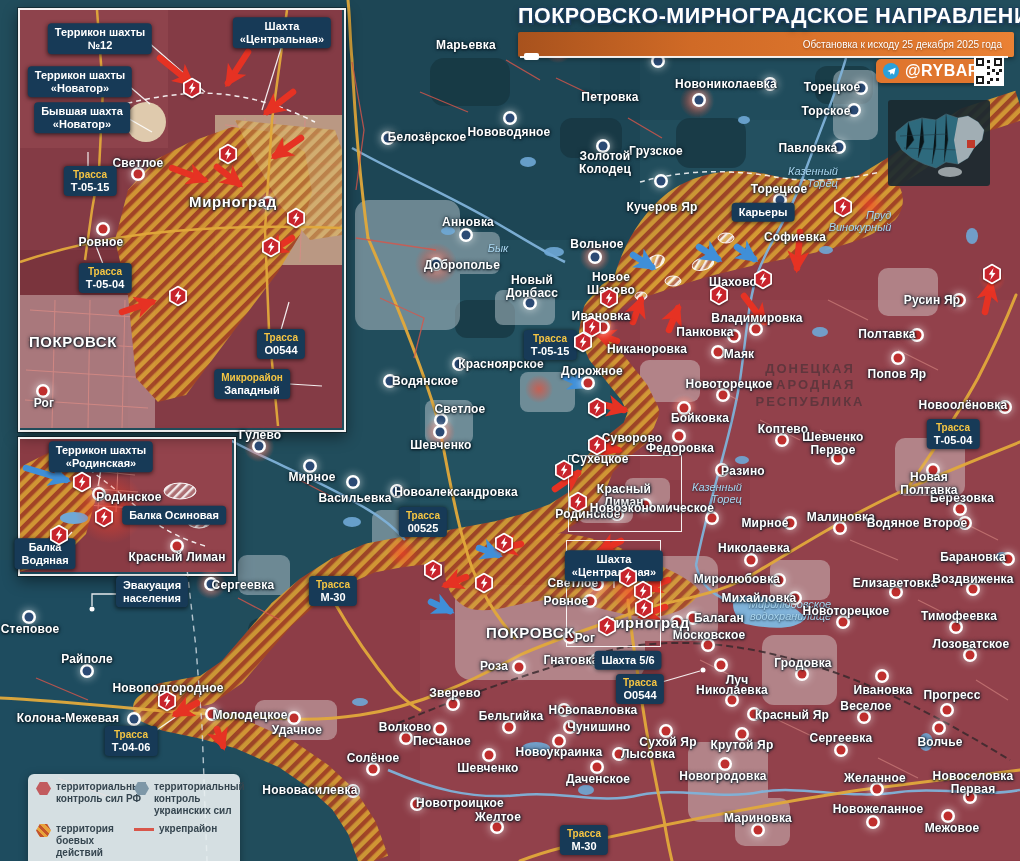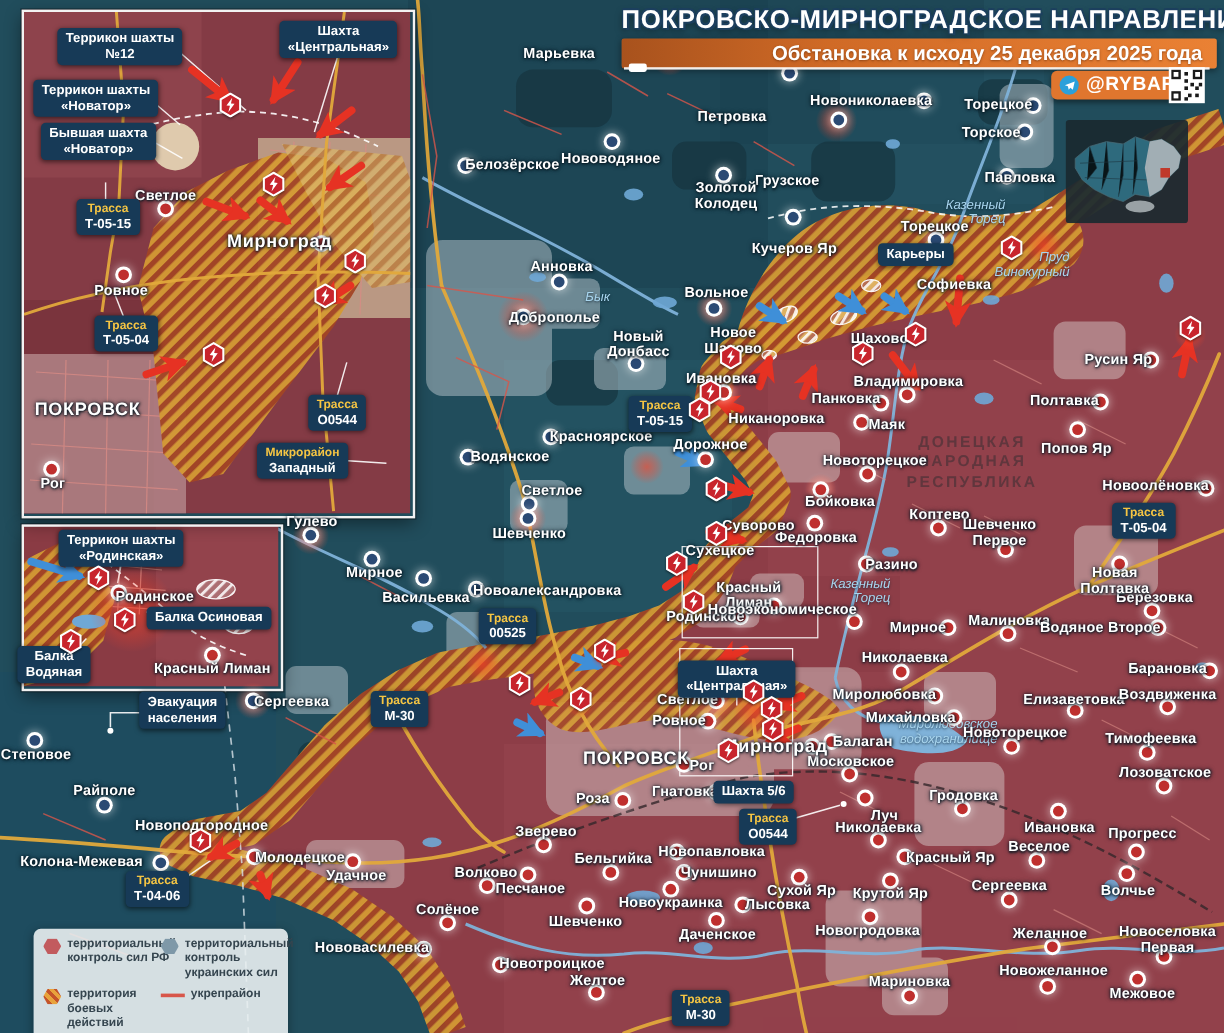--- a/index.html
+++ b/index.html
@@ -28,21 +28,21 @@
   .clash{position:absolute;transform:translate(-50%,-50%);z-index:12;filter:drop-shadow(0 1px 1px rgba(0,0,0,.5));}
   .panel{position:absolute;border:2px solid #f2f2f2;box-shadow:0 0 0 1px rgba(0,0,0,.35),0 5px 14px rgba(0,0,0,.45);
     z-index:5;pointer-events:none;}
   .srcrect{position:absolute;border:1.5px solid rgba(255,255,255,.92);z-index:6;pointer-events:none;}
   #title-wrap{position:absolute;left:518px;top:4px;width:496px;z-index:20;text-align:center;}
   #main-title{color:#fff;font-weight:bold;font-size:21.5px;letter-spacing:.5px;white-space:nowrap;
     text-shadow:2px 2px 0 #1c3f5e,-1px -1px 0 #1c3f5e,1px -1px 0 #1c3f5e,-1px 1px 0 #1c3f5e,0 3px 6px rgba(0,0,0,.5);}
   #date-band{margin-top:3px;height:25px;background:linear-gradient(90deg,#a8521d,#d06a26 35%,#ea8134);
     display:flex;align-items:center;justify-content:flex-end;padding-right:12px;border-radius:2px;
     box-shadow:0 2px 5px rgba(0,0,0,.4);}
-  #date-band span{color:#fff;font-weight:bold;font-size:17px;text-shadow:0 1px 2px rgba(90,40,10,.6);text-align:center;}
+  #date-band span{color:#fff;font-weight:normal;font-size:10px;text-shadow:0 1px 2px rgba(90,40,10,.6);text-align:center;}
   #slider-line{position:absolute;left:520px;top:56px;width:488px;height:2px;background:rgba(255,255,255,.9);z-index:20;}
   #slider-knob{position:absolute;left:524px;top:53px;width:15px;height:7px;background:#fff;border-radius:2px;z-index:21;}
   #badge{position:absolute;left:876px;top:59px;height:24px;background:#e0762e;border-radius:5px;display:flex;
     align-items:center;gap:6px;padding:0 10px 0 7px;z-index:22;box-shadow:0 2px 4px rgba(0,0,0,.4);}
   #badge .tg{width:16px;height:16px;border-radius:50%;background:#2ba0da;display:flex;align-items:center;justify-content:center;}
   #badge .handle{color:#fff;font-weight:bold;font-size:16px;letter-spacing:.5px;}
   #qr{position:absolute;left:974px;top:56px;width:30px;height:30px;background:#fff;z-index:22;padding:2px;box-sizing:border-box;}
   #minimap{position:absolute;left:888px;top:100px;z-index:15;}
   #legend{position:absolute;left:28px;top:774px;width:196px;background:rgba(233,239,241,.9);border-radius:6px;
     padding:7px 8px;z-index:20;box-shadow:0 2px 8px rgba(0,0,0,.35);}
@@ -462,21 +462,21 @@
     <div class="slabel" style="left: 610px; top: 97px;">Петровка</div>
     <div class="dot ua" style="left: 699px; top: 100px;"></div>
     <div class="slabel" style="left: 656px; top: 104px; margin-top: 47px;">Грузское</div>
     <div class="dot ua" style="left: 770px; top: 84px;"></div>
     <div class="slabel" style="left: 726px; top: 84px;">Новониколаевка</div>
     <div class="dot ua" style="left: 861px; top: 88px;"></div>
     <div class="slabel" style="left: 832px; top: 87px;">Торецкое</div>
     <div class="dot ua" style="left: 854px; top: 110px;"></div>
     <div class="slabel" style="left: 826px; top: 111px;">Торское</div>
     <div class="dot ua" style="left: 839px; top: 147px;"></div>
-    <div class="slabel" style="left: 808px; top: 148px; margin-left: 42px;">Павловка</div>
+    <div class="slabel" style="left: 808px; top: 148px;">Павловка</div>
     <div class="dot ua" style="left: 388px; top: 138px;"></div>
     <div class="slabel" style="left: 427px; top: 137px;">Белозёрское</div>
     <div class="dot ua" style="left: 510px; top: 118px;"></div>
     <div class="slabel" style="left: 509px; top: 132px;">Нововодяное</div>
     <div class="dot ua" style="left: 603px; top: 146px;"></div>
     <div class="slabel" style="left: 605px; top: 163px;">Золотой
 Колодец</div>
     <div class="dot ua" style="left: 661px; top: 181px;"></div>
     <div class="slabel" style="left: 662px; top: 207px;">Кучеров Яр</div>
     <div class="dot ua" style="left: 466px; top: 235px;"></div>

